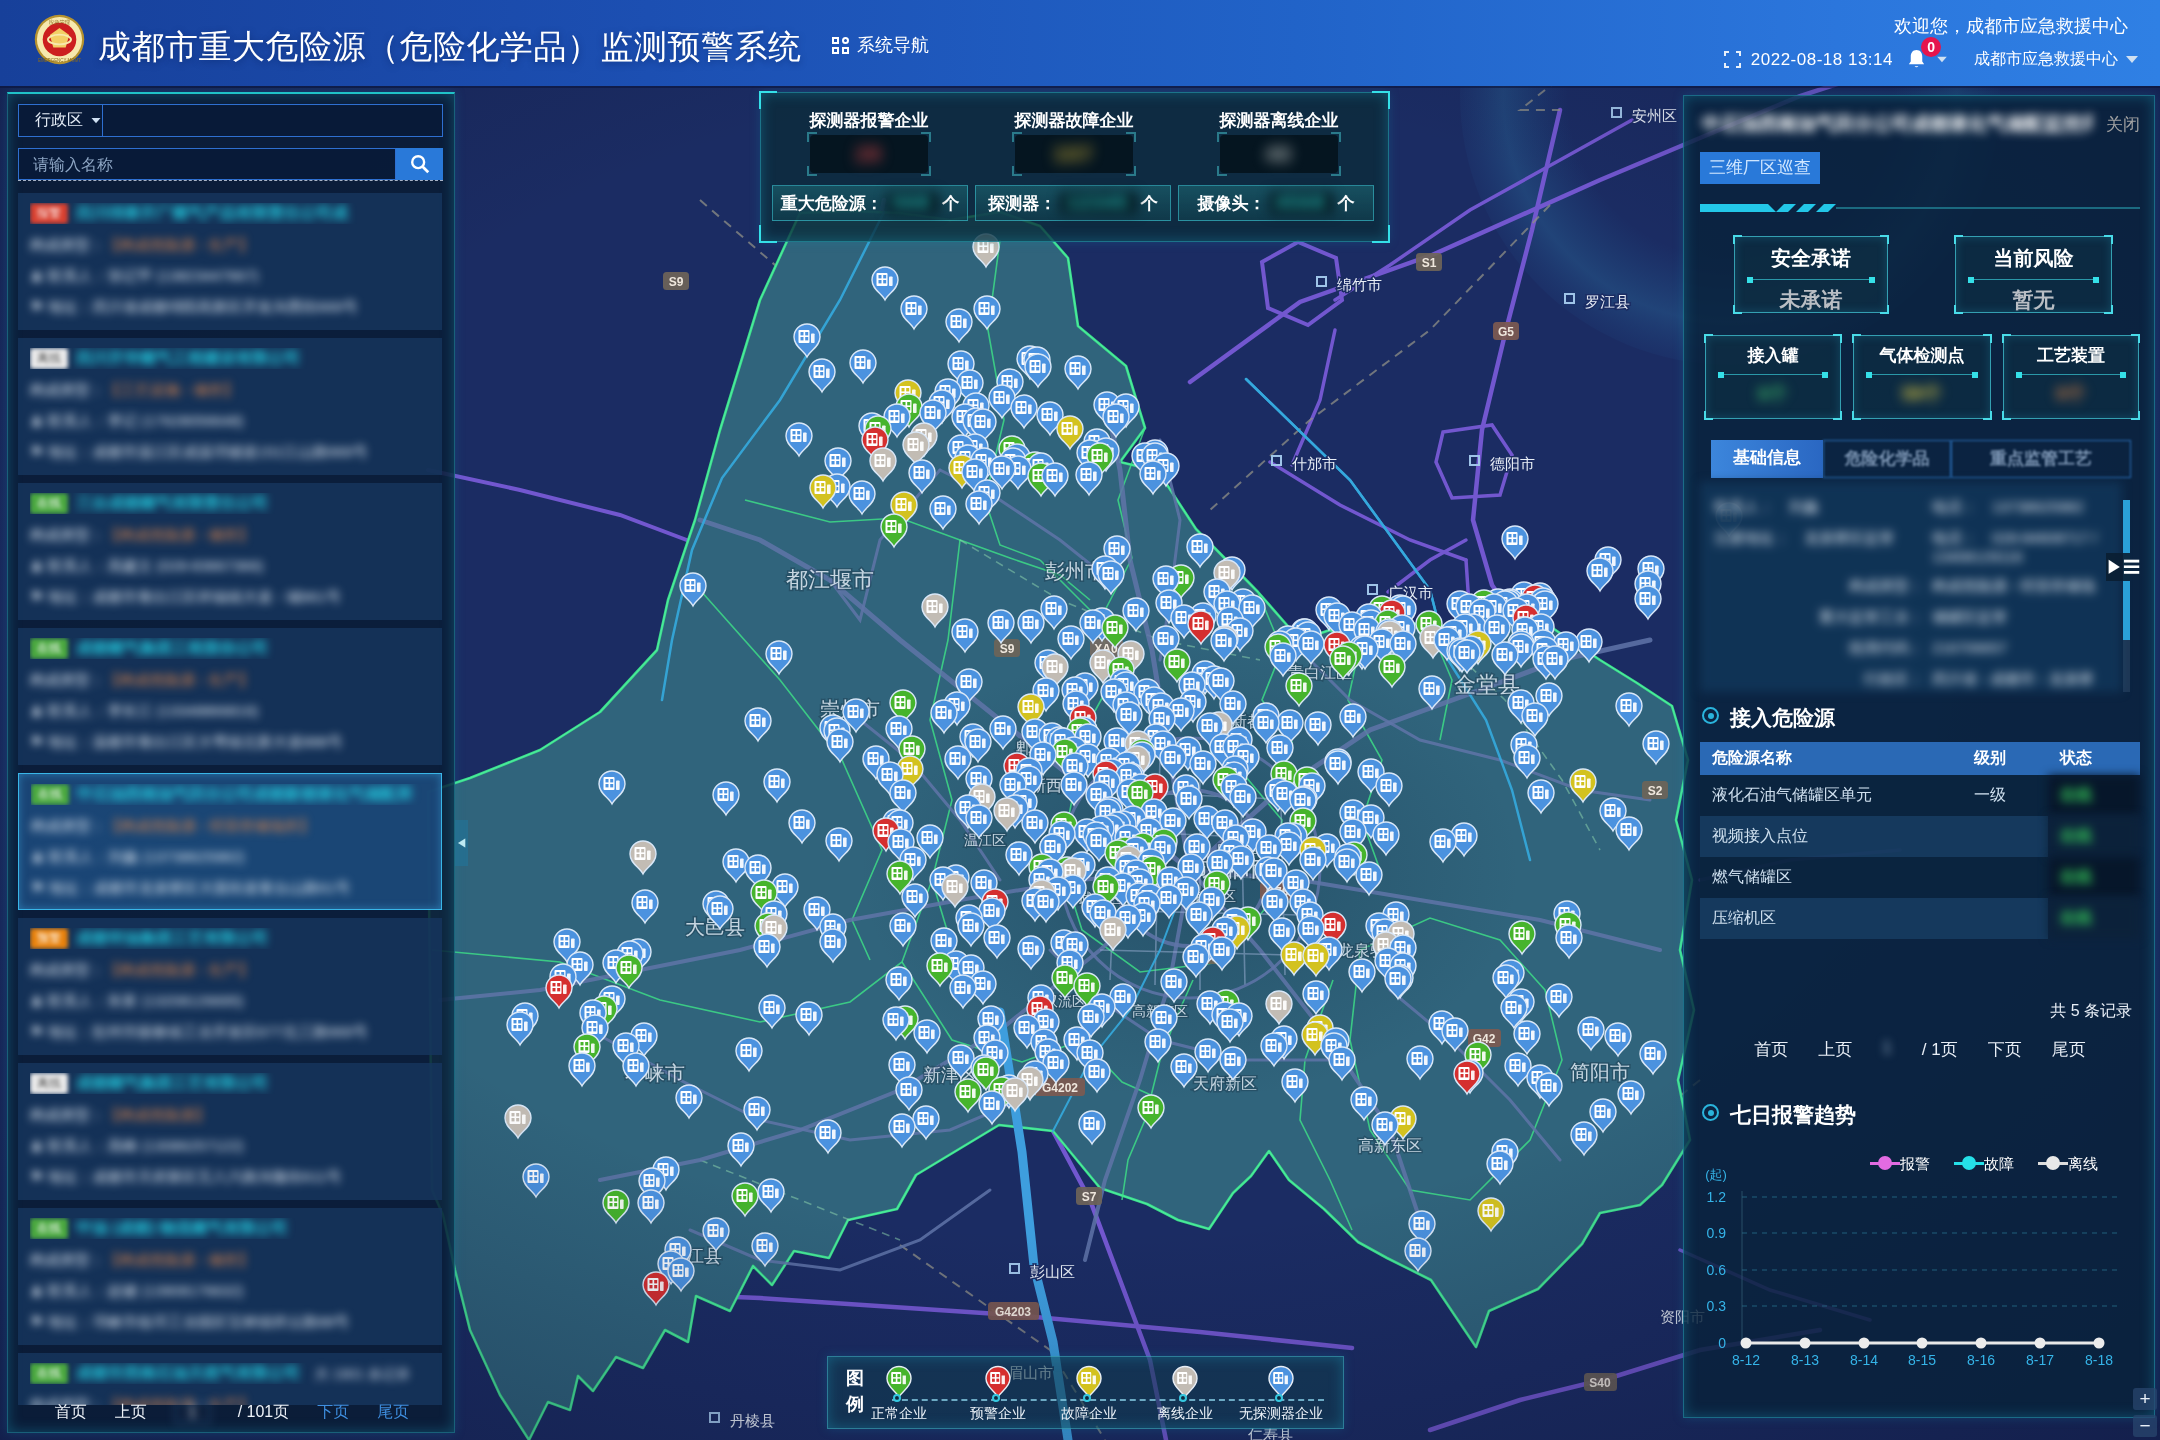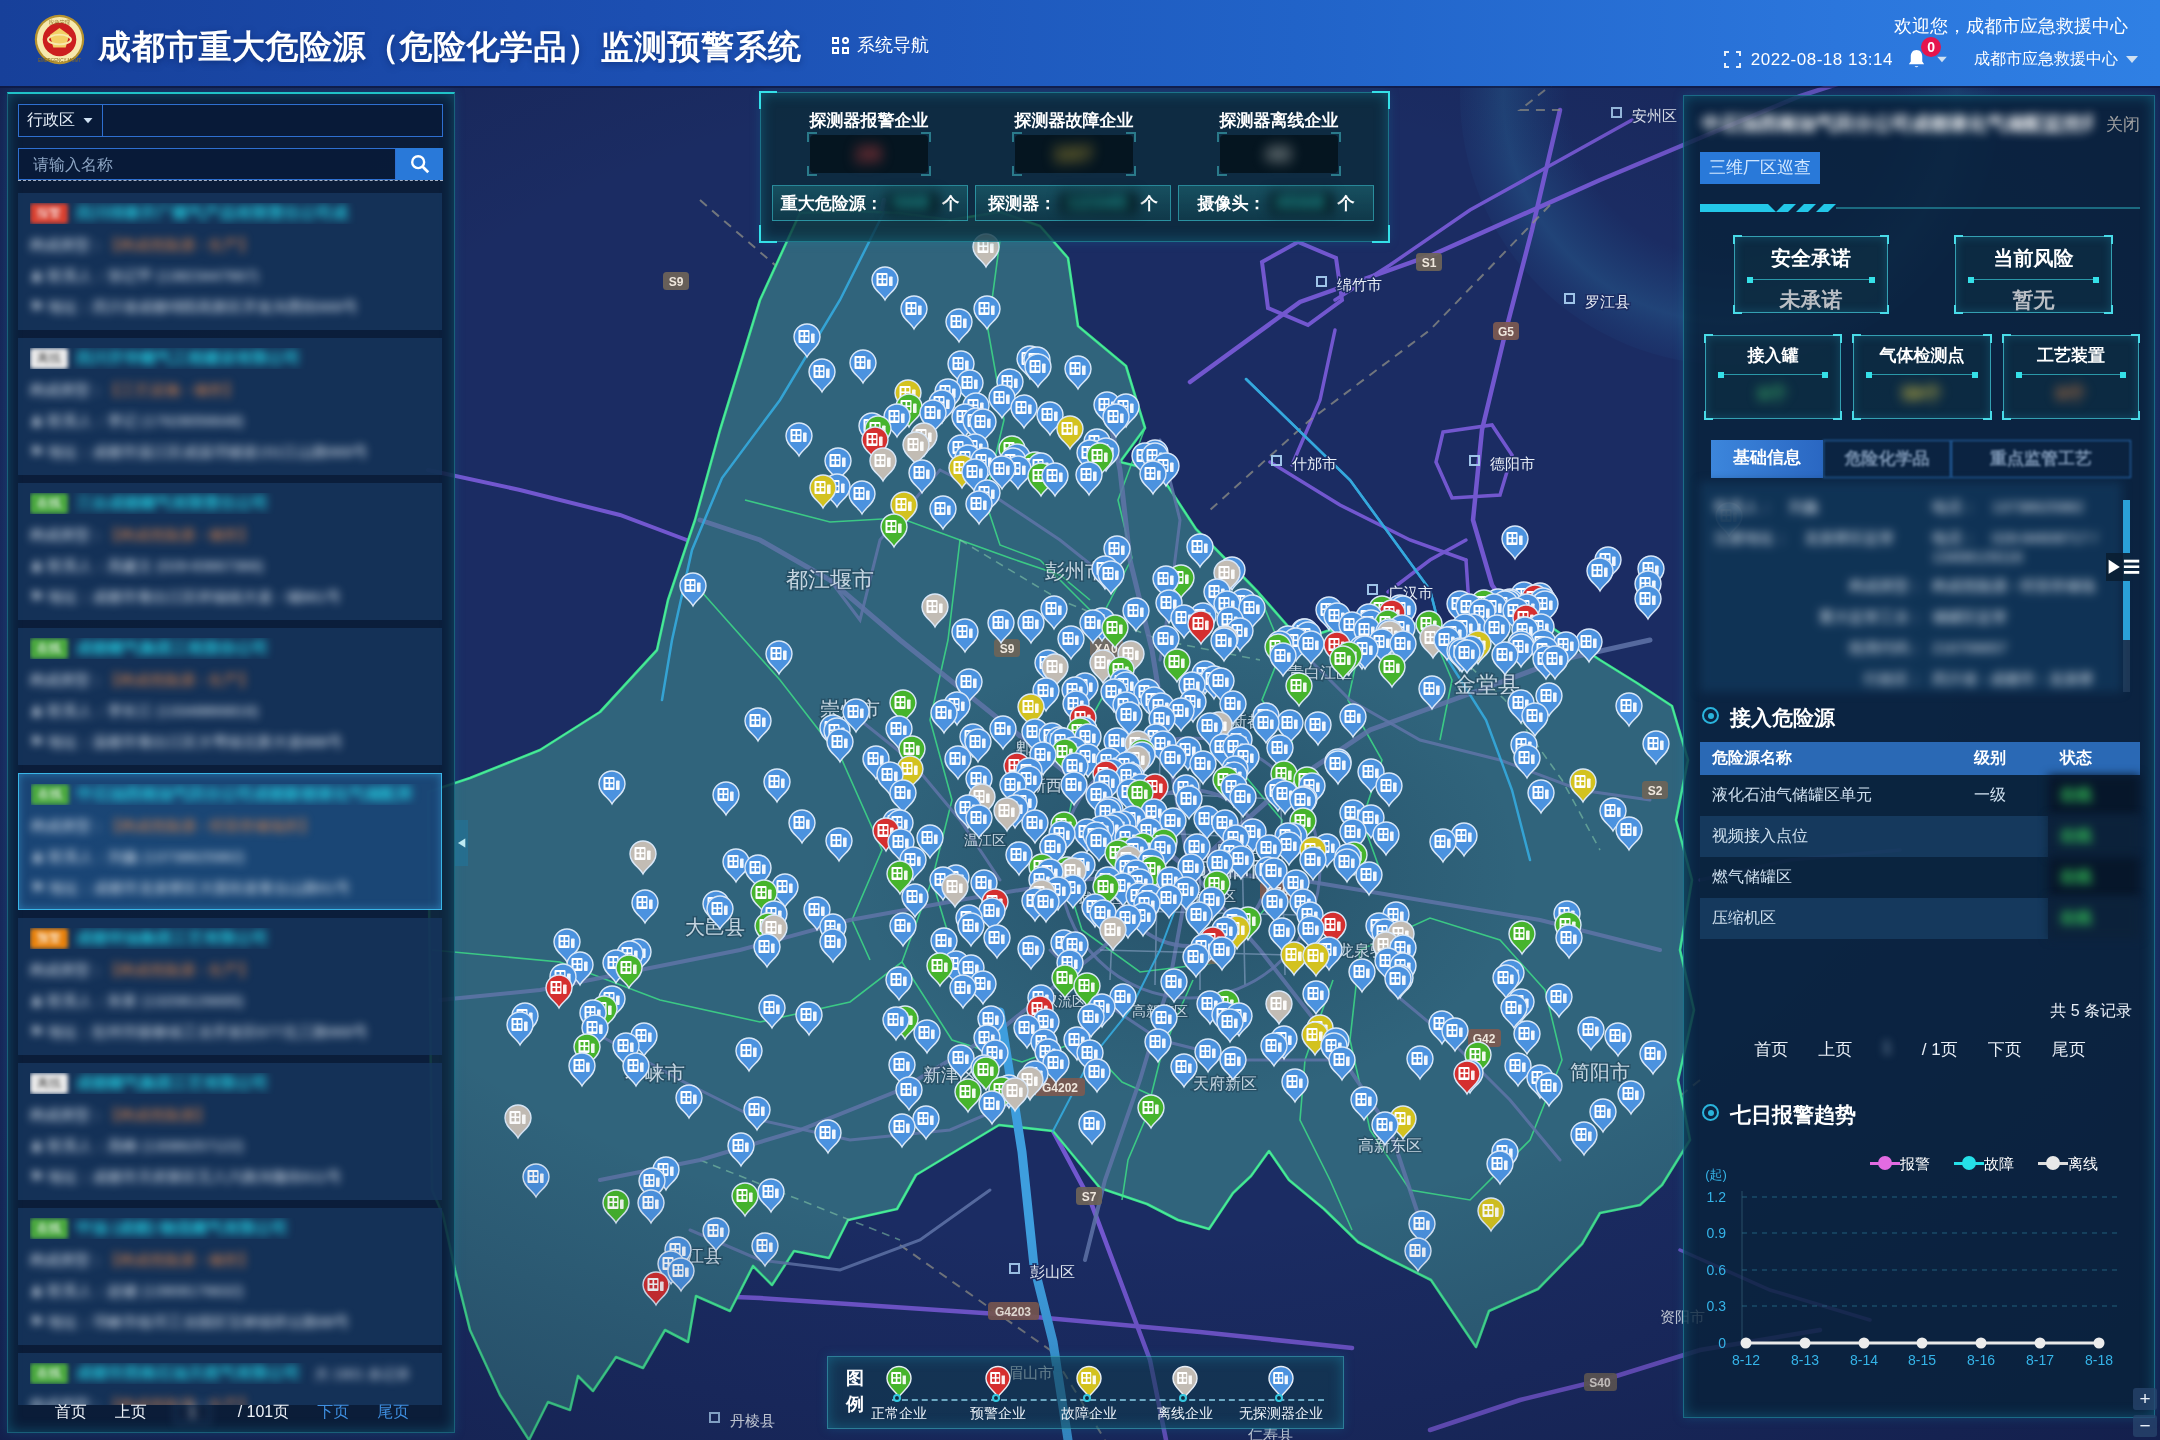--- a/index.html
+++ b/index.html
@@ -16,38 +16,38 @@
 .rl2{fill:none;stroke:#8fd8b0;stroke-width:1.6;stroke-dasharray:8 6;opacity:.5}
 .rv{fill:none;stroke:#3e9ede;stroke-linecap:round}
 .rv2{fill:none;stroke:#35aade;stroke-linecap:round;opacity:.9}
 .sh{fill:#efe7dd;font-size:12px;font-weight:bold;text-anchor:middle}
 .cl{fill:#e8eef6;font-size:15px;text-anchor:start;paint-order:stroke;stroke:#1b2c63;stroke-width:3px;font-weight:500}
 .rl3{fill:#dfe9f2;opacity:.85;text-anchor:middle;paint-order:stroke;stroke:rgba(30,60,80,.55);stroke-width:3px}
 
 #hdr{position:absolute;left:0;top:0;width:2160px;height:86px;background:linear-gradient(90deg,#17409a 0%,#1c4fb2 30%,#2163c8 60%,#2b76dc 85%,#2f80e4 100%);z-index:30}
 #hdr:after{content:"";position:absolute;left:0;bottom:-2px;width:100%;height:2px;background:rgba(10,20,60,.6)}
 #logo{position:absolute;left:33px;top:13px;width:53px;height:53px}
-#title{position:absolute;left:98px;top:25px;font-size:33px;font-weight:bold;color:#fff;letter-spacing:.5px;white-space:nowrap;text-shadow:0 2px 6px rgba(0,30,90,.5)}
+#title{position:absolute;left:98px;top:25px;font-size:33px;font-weight:normal;color:#fff;letter-spacing:.5px;white-space:nowrap;text-shadow:0 2px 6px rgba(0,30,90,.5)}
 #nav{position:absolute;left:832px;top:33px;color:#fff;font-size:18px;display:flex;align-items:center;gap:8px}
 #nav .gi{width:17px;height:17px;position:relative}
 #nav .gi i{position:absolute;width:7px;height:7px;border:2px solid #fff}
 #welcome{position:absolute;right:32px;top:14px;color:#fff;font-size:18px}
 #hr2{position:absolute;right:22px;top:48px;color:#fff;font-size:16px;display:flex;align-items:center;gap:8px}
 #hr2 .fs{width:17px;height:17px;position:relative;margin-right:2px}
 #hr2 .fs i{position:absolute;width:5px;height:5px;border:2.2px solid #e8f0fa}
 #hr2 .dt{font-size:17px;letter-spacing:.5px}
 #bell{position:relative;width:23px;height:23px;margin-left:4px}
 #badge{position:absolute;right:-13px;top:-11px;background:#e5154d;color:#fff;font-size:14px;font-weight:bold;border-radius:11px;padding:2px 6px}
 .caret{width:0;height:0;border-left:6px solid transparent;border-right:6px solid transparent;border-top:7px solid #cfe0f2;display:inline-block}
 
 .pnl{position:absolute;background:rgba(9,28,52,.86);border:1px solid rgba(42,180,200,.45);box-shadow:0 0 14px rgba(30,170,200,.35) inset,0 0 10px rgba(20,140,180,.25);z-index:20}
 
 #lp{left:7px;top:92px;width:448px;height:1341px;border-top:2px solid #20c2c8}
 #lp .row1{position:absolute;left:10px;top:10px;width:425px;height:33px;border:1px solid #2e6fd0;background:rgba(8,27,56,.9);display:flex}
-#lp .row1 .dd{width:84px;border-right:1px solid #2e6fd0;color:#e4ecf6;font-size:16px;display:flex;align-items:center;justify-content:center;gap:7px}
+#lp .row1 .dd{width:84px;border-right:1px solid #2e6fd0;color:#e4ecf6;font-size:16px;display:flex;align-items:center;justify-content:flex-end;gap:7px}
 #lp .srch{position:absolute;left:10px;top:54px;width:425px;height:33px;display:flex;border-bottom:1px dashed rgba(220,230,245,.75)}
 #lp .si{flex:1;border:1px solid #2e6fd0;background:rgba(8,27,56,.9);color:#8ea6c4;font-size:16px;line-height:31px;padding-left:14px}
 #lp .sb{width:47px;background:#2979d9;display:flex;align-items:center;justify-content:center}
 #cards{position:absolute;left:10px;top:99px;width:428px;height:1212px;overflow:hidden}
 .card{position:relative;width:424px;height:137px;margin-bottom:8px;background:rgba(22,54,94,.82);padding:10px 12px;overflow:hidden}
 .card .tl{white-space:nowrap;overflow:hidden}
 .card.sel{background:rgba(28,74,124,.9);border:1px solid #39b6e8;box-shadow:0 0 8px rgba(60,170,230,.5) inset}
 .tag{display:inline-block;min-width:38px;height:21px;border-radius:3px;font-size:12px;color:#fff;text-align:center;line-height:21px;padding:0 4px;filter:blur(2px);vertical-align:middle}
 .tag.r{background:#d9402f}.tag.g{background:#4aa83f}.tag.w{background:#ebebeb;color:#555}.tag.o{background:#e8820c}
 .cn{color:#23c8dc;font-size:16px;font-weight:bold;margin-left:8px;filter:blur(4px);vertical-align:middle}

